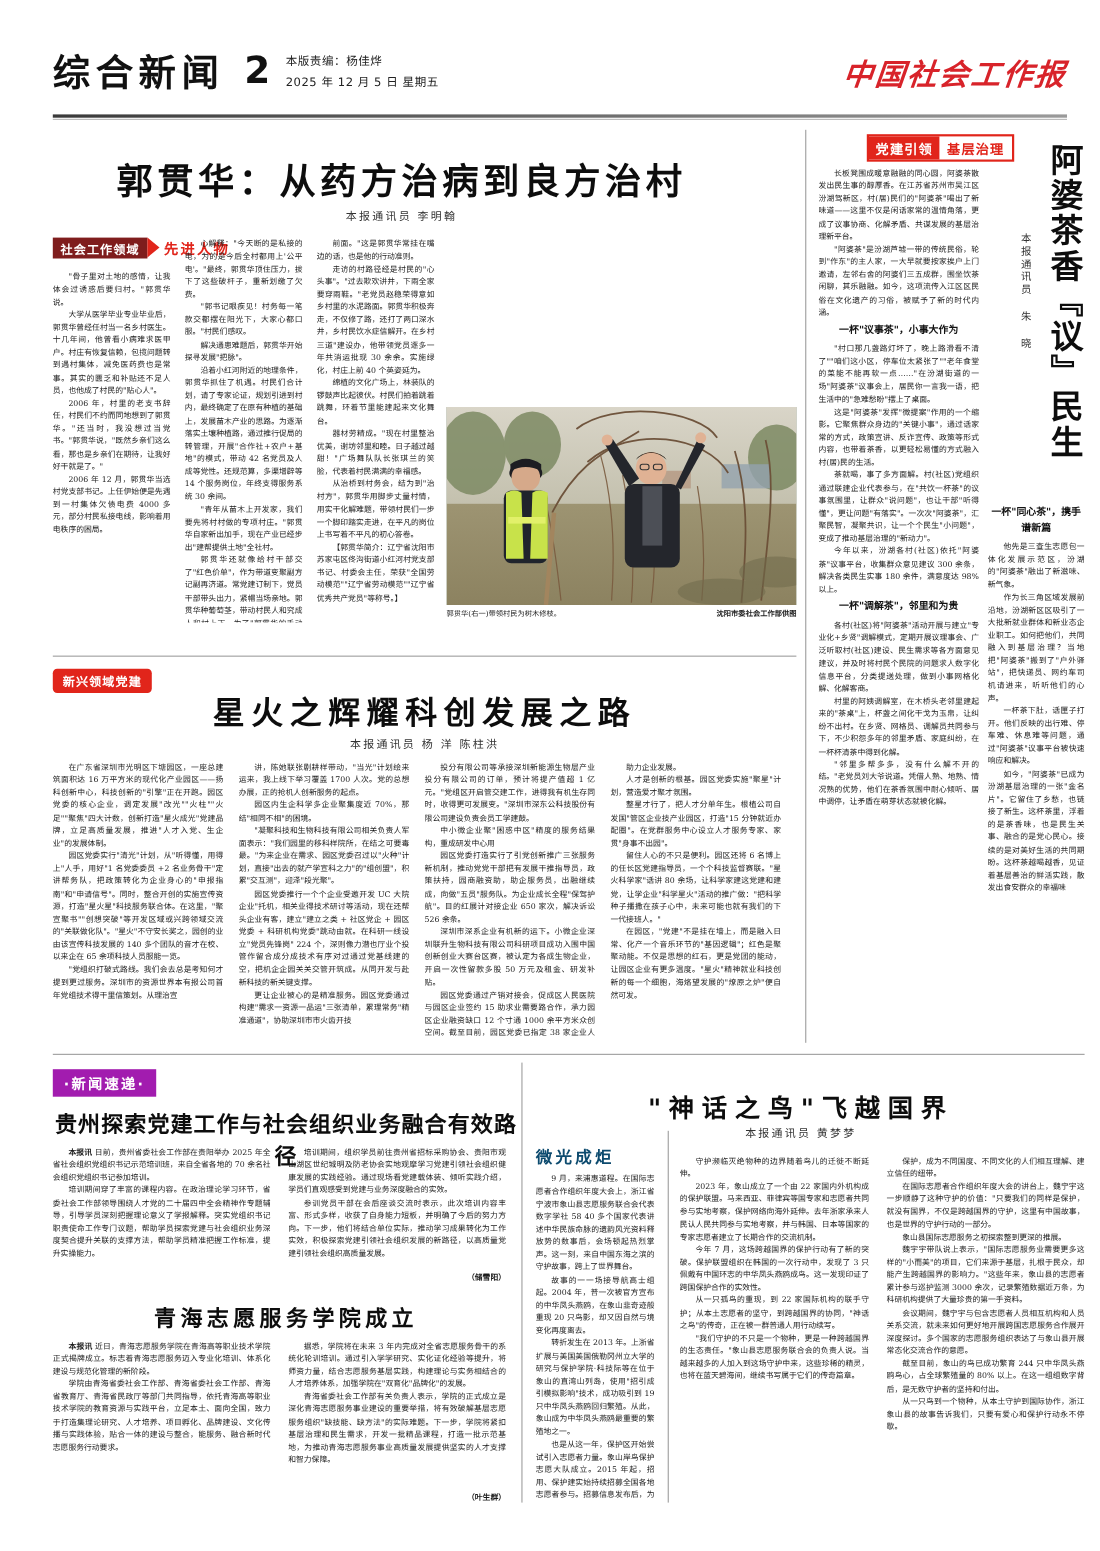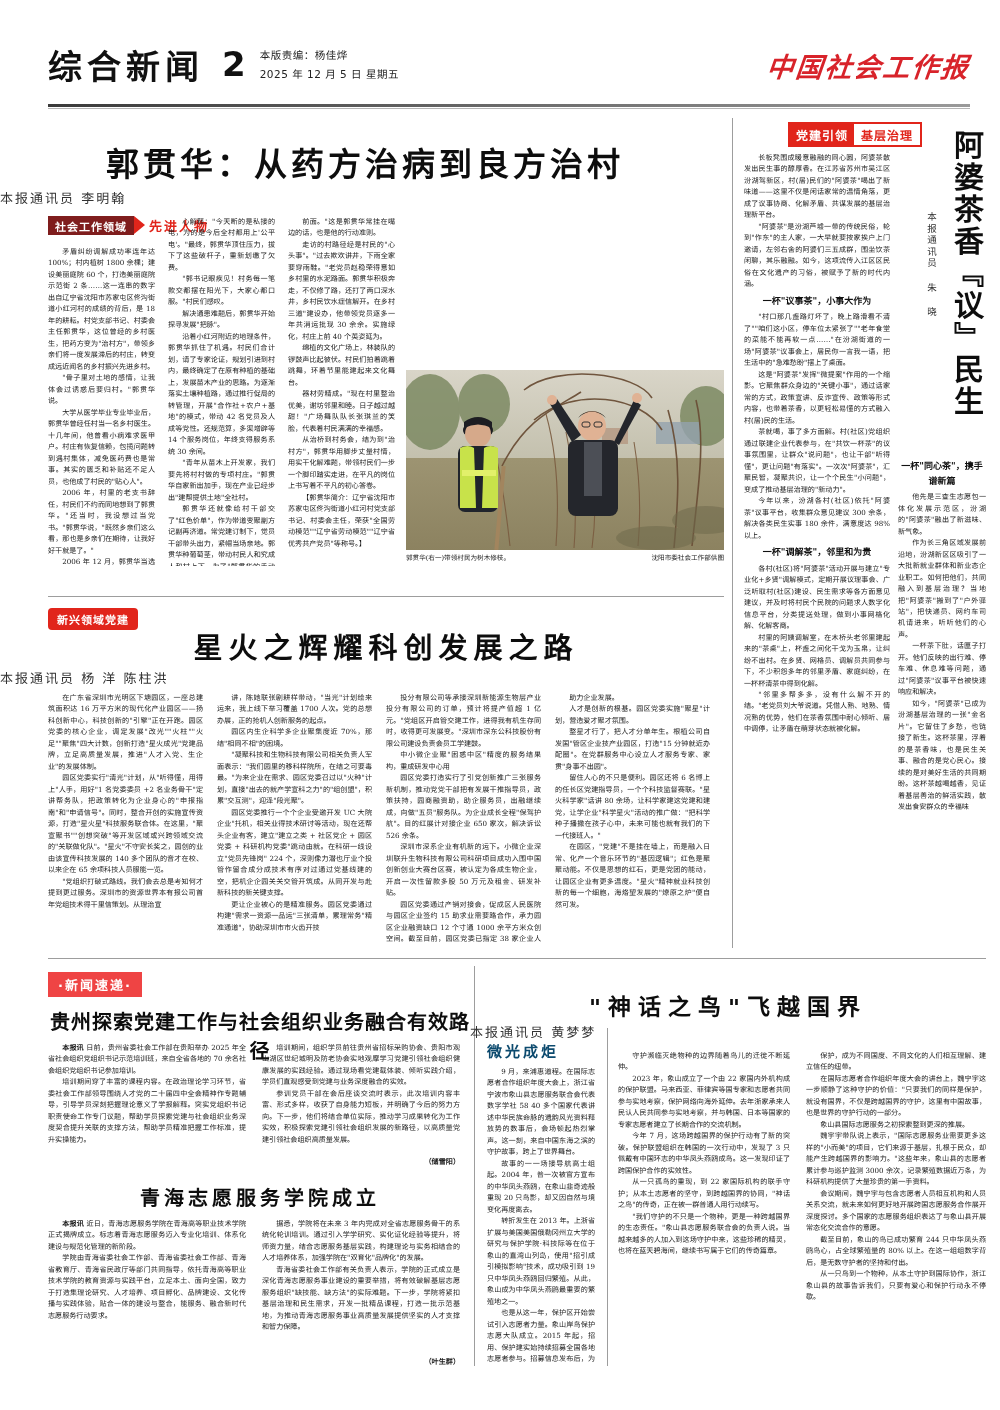--- a/index.html
+++ b/index.html
@@ -71,34 +71,34 @@
     display:inline-block;background:#e1251b;color:#fff;font-size:11px;font-weight:700;
     padding:3px 9px;border-radius:4px;letter-spacing:1px;
     font-family:"DejaVu Sans","Liberation Sans",sans-serif;
   }
   .tag-boxed{
     display:inline-flex;border:2px solid #e1251b;align-items:stretch;
   }
   .tag-boxed .a{background:#e1251b;color:#fff;font-size:12px;font-weight:700;padding:2px 6px;letter-spacing:1px;}
   .tag-boxed .b{color:#e1251b;font-size:12px;font-weight:700;padding:2px 7px;letter-spacing:1px;font-family:"DejaVu Serif","Liberation Serif",serif;}
   .tag-plain{
-    display:inline-block;background:#ef4444;color:#fff;font-size:13px;font-weight:700;
+    display:inline-block;background:#a21caf;color:#fff;font-size:13px;font-weight:700;
     padding:3px 10px;letter-spacing:2px;
     font-family:"DejaVu Sans","Liberation Sans",sans-serif;
   }
 
   
   .headline-main{
     position:absolute;text-align:center;width:100%;
     font-family:"DejaVu Serif","Liberation Serif",serif;
     font-weight:700;color:#0d0d0d;
   }
   .byline{
-    position:absolute;text-align:left;width:100%;
-    font-size:13px;color:#333;letter-spacing:2px;
+    position:absolute;text-align:center;width:100%;
+    font-size:10px;color:#333;letter-spacing:2px;
     font-family:"DejaVu Serif","Liberation Serif",serif;
   }
   .subhead{
     font-size:9px;font-weight:700;text-align:center;margin:4px 0 3px 0;
     font-family:"DejaVu Sans","Liberation Sans",sans-serif;color:#111;
   }
 
   
   .vtitle{
     position:absolute;
@@ -116,21 +116,21 @@
 
   
   .photo{
     position:absolute;overflow:hidden;background:#8a8f77;
   }
   .photo svg{display:block;width:100%;height:100%;}
   .photo-caption{
     position:absolute;font-size:6.6px;color:#222;display:flex;justify-content:space-between;
     font-family:"DejaVu Serif","Liberation Serif",serif;
   }
-  .photo-credit{font-weight:400;}
+  .photo-credit{font-weight:700;}
 
   
   .micro-head{
     position:absolute;color:#0c4a6e;font-size:15px;font-weight:700;letter-spacing:3px;
     font-family:"DejaVu Sans","Liberation Sans",sans-serif;
   }
   .lead-label{font-weight:700;}
 </style>
 </head>
 <body>
@@ -154,21 +154,20 @@
   <div class="headline-main" style="top:138px;left:0;width:730px;font-size:33px;letter-spacing:4px;">郭贯华：从药方治病到良方治村</div>
   <div class="byline" style="top:188px;left:0;width:730px;">本报通讯员  李明翰</div>
 
   <div style="position:absolute;left:48px;top:216px;" class="tag-banner">
     <span class="tag-red">社会工作领域</span>
     <span class="tag-arrow"></span>
     <span class="tag-white">先进人物</span>
   </div>
 
   <div class="col" style="left:48px;top:246px;width:107px;height:320px;">
-      <p>矛盾纠纷调解成功率连年达 100%；村内植树 1800 余棵；建设美丽庭院 60 个，打造美丽庭院示范街 2 条……这一连串的数字出自辽宁省沈阳市苏家屯区佟沟街道小红河村的成绩的背后，是 18 年的耕耘。村党支部书记、村委会主任郭贯华，这位曾经的乡村医生，把药方变为"治村方"，带领乡亲们将一度发展滞后的村庄，转变成远近闻名的乡村振兴先进乡村。</p>
       <p>"骨子里对土地的感情，让我体会过诱惑后要归村。"郭贯华说。</p>
       <p>大学从医学毕业专业毕业后，郭贯华曾经任村当一名乡村医生。十几年间，他曾看小病难求医甲户。村庄有恢复信赖，包揽问题转到遇村集体，减免医药费也是常事。其实的匮乏和补贴还不足人员，也他成了村民的"贴心人"。</p>
       <p>2006 年，村里的老支书辞任，村民们不约而同地想到了郭贯华。"还当时，我没想过当党书。"郭贯华说，"既然乡亲们这么看，那也是乡亲们在期待，让我好好干就是了。"</p>
       <p>2006 年 12 月，郭贯华当选村党支部书记。上任伊始便是先遇到一村集体欠债电费 4000 多元，部分村民私接电线，影响着用电秩序的困局。</p>
     </div>
   <div class="col" style="left:168px;top:216px;width:107px;height:350px;">
       <p>心解释："今天断的是私接的电，为的是今后全村都用上'公平电'。"最终，郭贯华顶住压力，拔下了这些破杆子，重新划缴了欠费。</p>
       <p>"郭书记眼疾见！村务每一笔款交都摆在阳光下，大家心都口服。"村民们感叹。</p>
       <p>解决通患难题后，郭贯华开始探寻发展"把脉"。</p>
       <p>沿着小红河附近的地理条件，郭贯华抓住了机遇。村民们合计划，请了专家论证，规划引进到村内，最终确定了在原有种植的基础上，发展苗木产业的思路。为逐渐落实土壤种植路，通过推行促局的转管理，开展"合作社+农户+基地"的模式，带动 42 名党员及人成等党性。还规范算，多渠增辟等 14 个服务岗位，年终支得服务系统 30 余间。</p>

